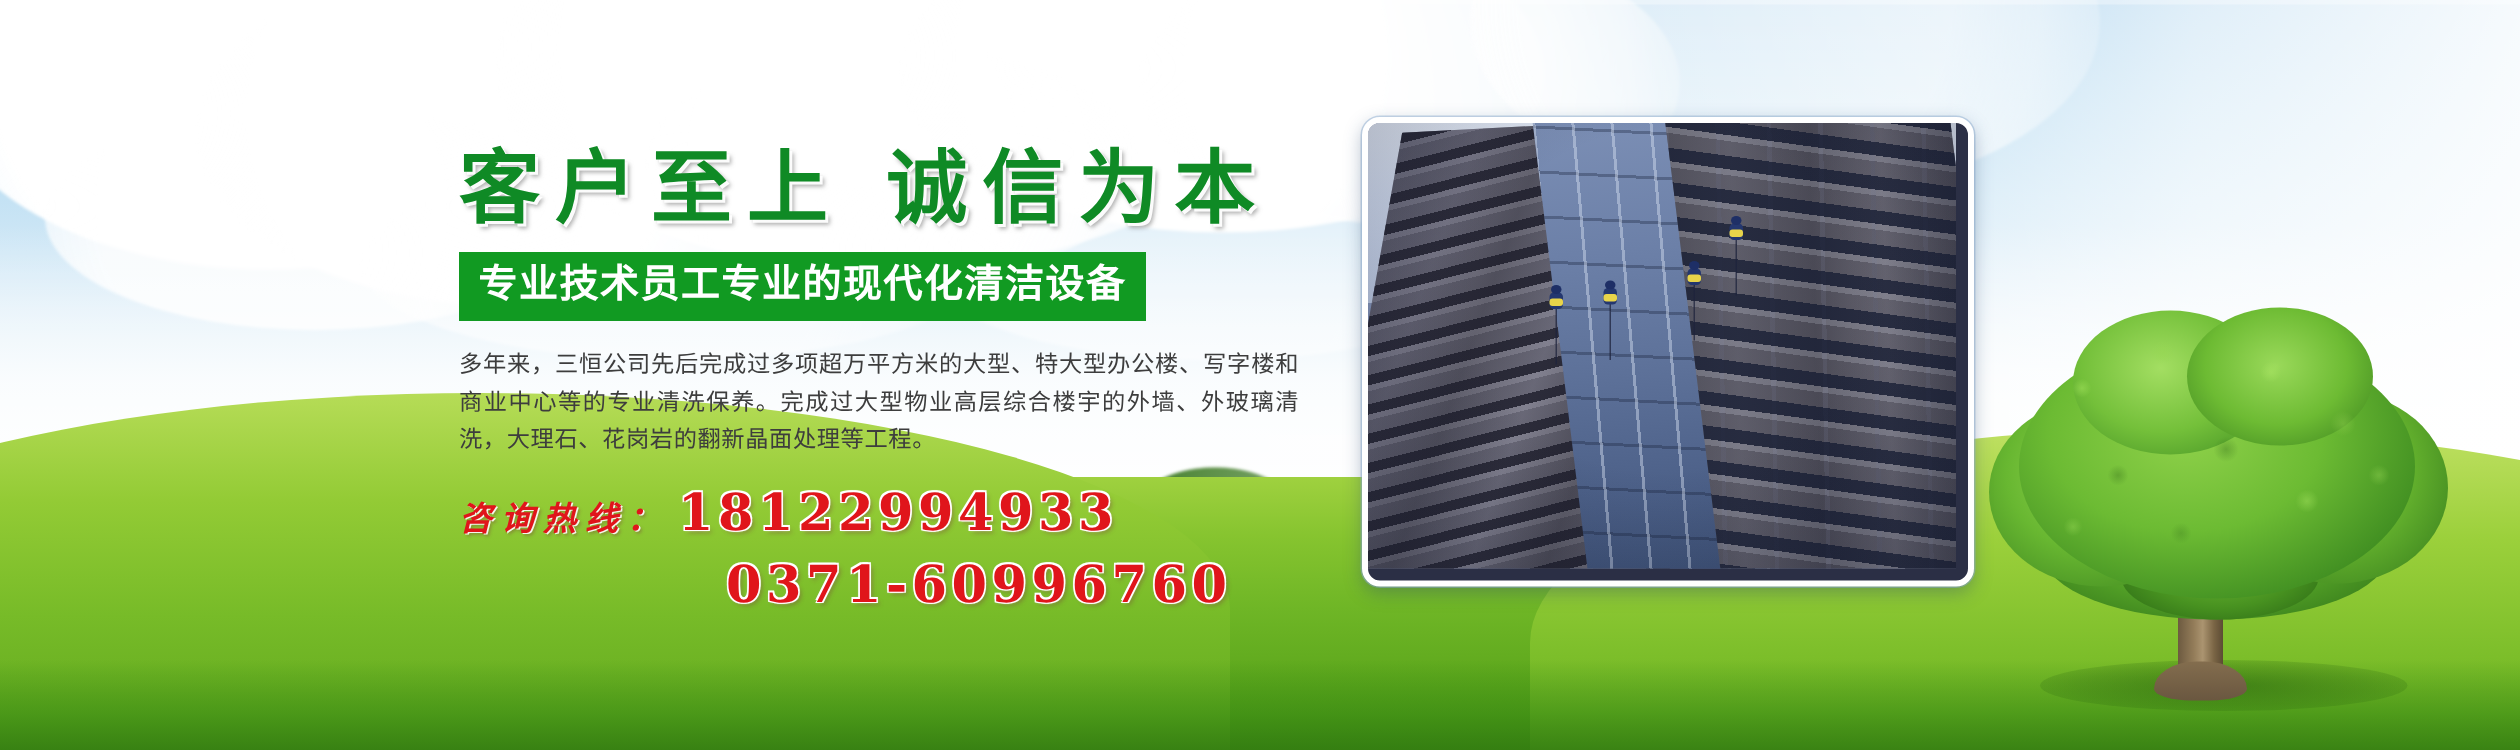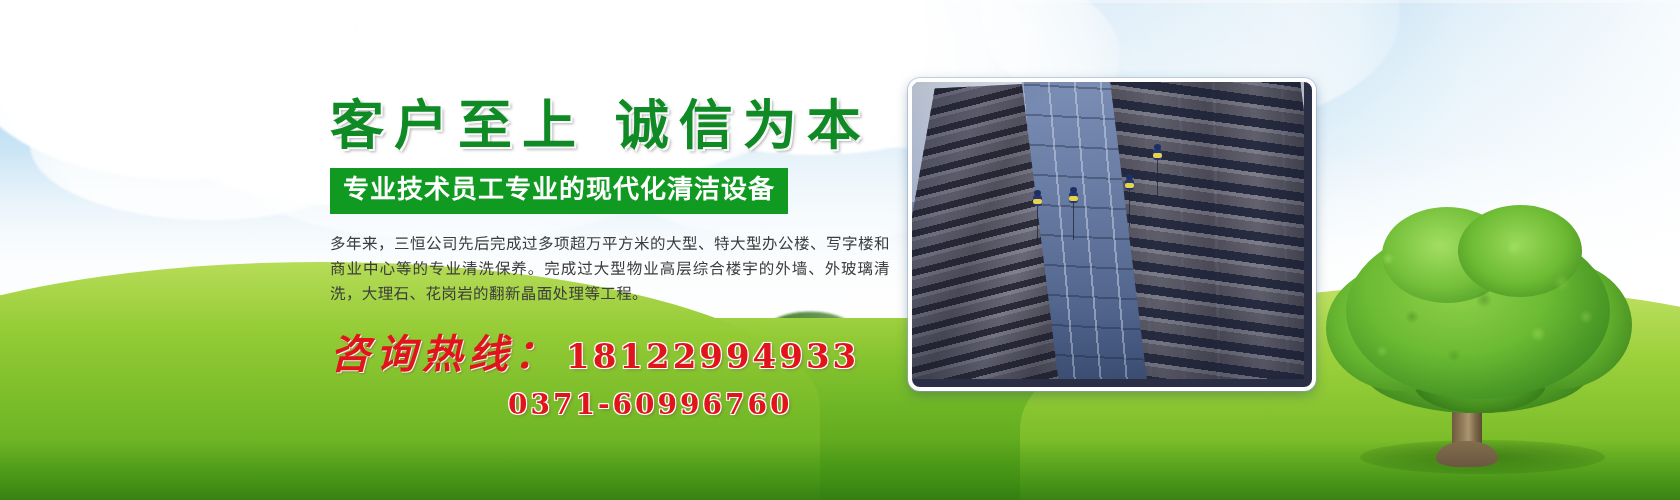--- a/index.html
+++ b/index.html
@@ -125,21 +125,21 @@
       radial-gradient(circle 12px at 78% 36%, rgba(140,205,75,.45) 0%, rgba(140,205,75,0) 70%),
       radial-gradient(circle 10px at 28% 52%, rgba(60,120,30,.4) 0%, rgba(60,120,30,0) 70%),
       radial-gradient(circle 12px at 52% 44%, rgba(55,115,28,.38) 0%, rgba(55,115,28,0) 70%),
       radial-gradient(circle 11px at 70% 60%, rgba(165,228,95,.45) 0%, rgba(165,228,95,0) 70%),
       radial-gradient(circle 10px at 42% 70%, rgba(70,135,35,.4) 0%, rgba(70,135,35,0) 70%),
       radial-gradient(circle 9px  at 18% 68%, rgba(155,220,88,.4) 0%, rgba(155,220,88,0) 70%),
       radial-gradient(circle 10px at 86% 52%, rgba(150,215,85,.4) 0%, rgba(150,215,85,0) 70%);
   }
 
   
-  .copy{position:absolute;left:330px;top:96px;width:580px;}
+  .copy{position:absolute;left:306px;top:96px;width:580px;}
 
   .headline{
     font-family:"DejaVu Serif","Liberation Serif",serif;
     font-size:54px;font-weight:700;letter-spacing:10px;
     color:#0f8a25;line-height:1.08;white-space:nowrap;
     text-shadow:
       2px 2px 0 rgba(255,255,255,.95),
       3px 3px 3px rgba(110,110,110,.55),
       -1px -1px 0 rgba(255,255,255,.8);
   }
@@ -158,34 +158,34 @@
   .body-copy{
     margin-top:17px;width:560px;
     font-size:15.5px;line-height:25px;color:#3d3d3d;
     letter-spacing:.4px;text-align:justify;
   }
   .body-copy p{margin:0;font-family:Liberation Serif, serif;}
 
   .hotline{margin-top:16px;white-space:nowrap;}
   .hotline-label{
     font-family:"DejaVu Serif","Liberation Serif",serif;
-    font-size:40px;font-weight:700;font-style:italic;letter-spacing:6px;
+    font-size:22px;font-weight:700;font-style:italic;letter-spacing:6px;
     color:#e0151b;
     text-shadow:1px 1px 0 rgba(255,255,255,.9), 2px 2px 2px rgba(120,60,60,.35);
   }
   .hotline-num{
     font-family:"DejaVu Serif","Liberation Serif",serif;
     font-size:34px;font-weight:700;letter-spacing:3px;
     color:#e0151b;margin-left:6px;
     text-shadow:0 0 2px #ffffff, 1px 1px 0 #ffffff, -1px -1px 0 #ffffff, 1px -1px 0 #ffffff, -1px 1px 0 #ffffff, 2px 2px 3px rgba(120,60,60,.4);
   }
   .hotline-num2{
     display:block;margin-left:178px;margin-top:8px;
     font-family:"DejaVu Serif","Liberation Serif",serif;
-    font-size:28px;font-weight:700;letter-spacing:3px;color:#e0151b;
+    font-size:34px;font-weight:700;letter-spacing:3px;color:#e0151b;
     text-shadow:0 0 2px #ffffff, 1px 1px 0 #ffffff, -1px -1px 0 #ffffff, 1px -1px 0 #ffffff, -1px 1px 0 #ffffff, 2px 2px 3px rgba(120,60,60,.4);
   }
 
   
   .photo-frame{
     position:absolute;left:908px;top:78px;width:400px;height:305px;
     border:4px solid #ffffff;border-radius:12px;
     box-shadow:0 4px 12px rgba(40,70,110,.35), 0 0 0 1px rgba(160,190,220,.55);
     overflow:hidden;background:#2b2f45;
   }

